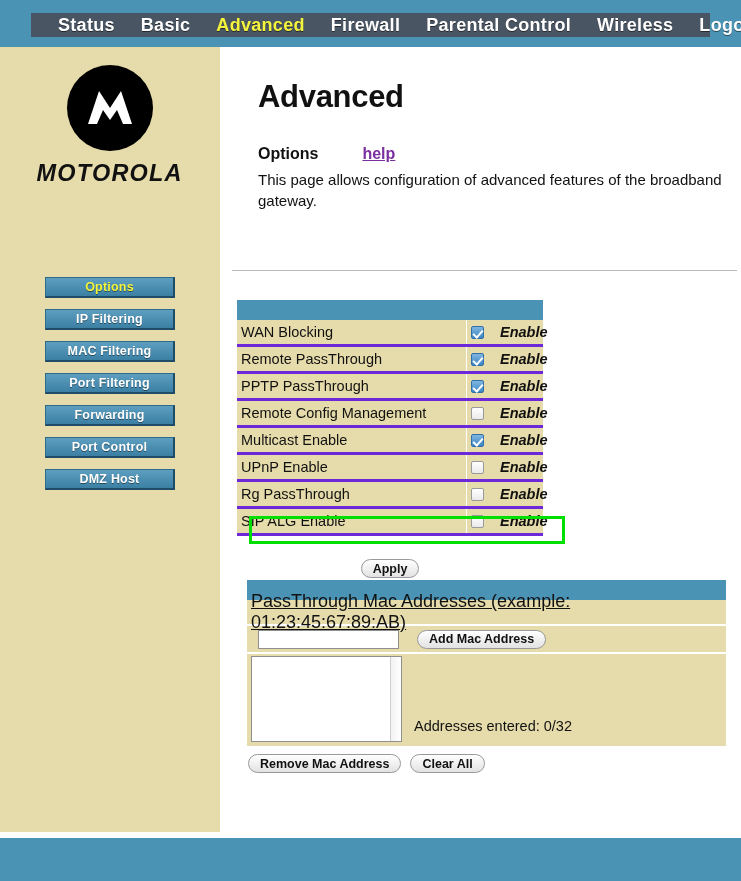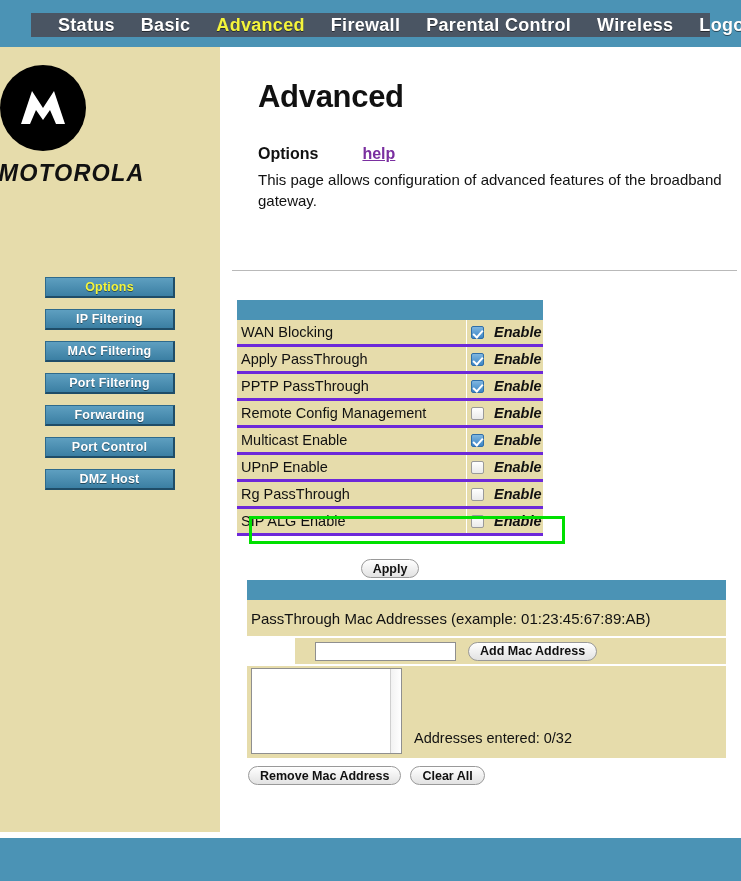--- a/index.html
+++ b/index.html
@@ -46,21 +46,21 @@
   
   .sidebar {
     position: absolute; left: 0; top: 47px;
     width: 220px; height: 785px;
     background: #e6dcab;
   }
   .logo-wrap {
     position: absolute; left: 0; top: 18px;
     width: 220px;
     display: flex; flex-direction: column;
-    align-items: flex-start;
+    align-items: center;
   }
   .logo-circle {
     width: 86px; height: 86px;
     border-radius: 50%;
     background: #000000;
     display: flex; align-items: center; justify-content: center;
   }
   .logo-wordmark {
     margin-top: 9px;
     font-family: "Liberation Sans", sans-serif;
@@ -145,21 +145,21 @@
     padding-left: 4px;
     font-size: 14.5px; color: #111;
     white-space: nowrap;
   }
   .opt-row .ctrl {
     width: 77px;
     display: flex; align-items: center;
     border-left: 1px solid #ffffff;
     height: 100%;
     padding-left: 4px;
-    gap: 10px;
+    gap: 16px;
   }
   .cbx {
     width: 13px; height: 13px;
     border-radius: 2px;
     flex: 0 0 auto;
     position: relative;
   }
   .cbx.off {
     background: linear-gradient(#ffffff, #eaeaea);
     border: 1px solid #9a9a9a;
@@ -206,32 +206,32 @@
     display: flex; justify-content: center;
   }
 
   
   .mac-sec {
     position: absolute; left: 27px; top: 533px;
     width: 479px;
   }
   .mac-head { height: 20px; background: #4b93b5; }
   .mac-title {
-    height: 38px; background: #e6dcab;
+    height: 26px; background: #e6dcab;
     display: flex; align-items: center;
     padding-left: 4px;
-    font-size: 15px; color: #111;
+    font-size: 18px; color: #111;
     border-bottom: 2px solid #ffffff;
+    text-decoration: underline;
   }
   .mac-addrow {
     height: 28px; background: #e6dcab;
     display: flex; align-items: center;
-    padding-left: 20px; gap: 12px;
+    padding-left: 11px; gap: 18px;
     border-bottom: 2px solid #ffffff;
-    margin-left: 48px;
   }
   .mac-input {
     width: 141px; height: 19px;
     background: #ffffff;
     border: 1px solid #8f8f8f;
     font-family: "Liberation Sans", sans-serif;
     font-size: 12px;
     padding: 0 3px;
     outline: none;
   }
@@ -326,21 +326,21 @@
       <div class="tbl-head"></div>
       <div id="optrows">
           <div class="opt-row">
             <div class="label">WAN Blocking</div>
             <div class="ctrl">
               <div class="cbx on"></div>
               <span class="enable-txt">Enable</span>
             </div>
           </div>
           <div class="opt-row">
-            <div class="label">Apply PassThrough</div>
+            <div class="label">Remote PassThrough</div>
             <div class="ctrl">
               <div class="cbx on"></div>
               <span class="enable-txt">Enable</span>
             </div>
           </div>
           <div class="opt-row">
             <div class="label">PPTP PassThrough</div>
             <div class="ctrl">
               <div class="cbx on"></div>
               <span class="enable-txt">Enable</span>

